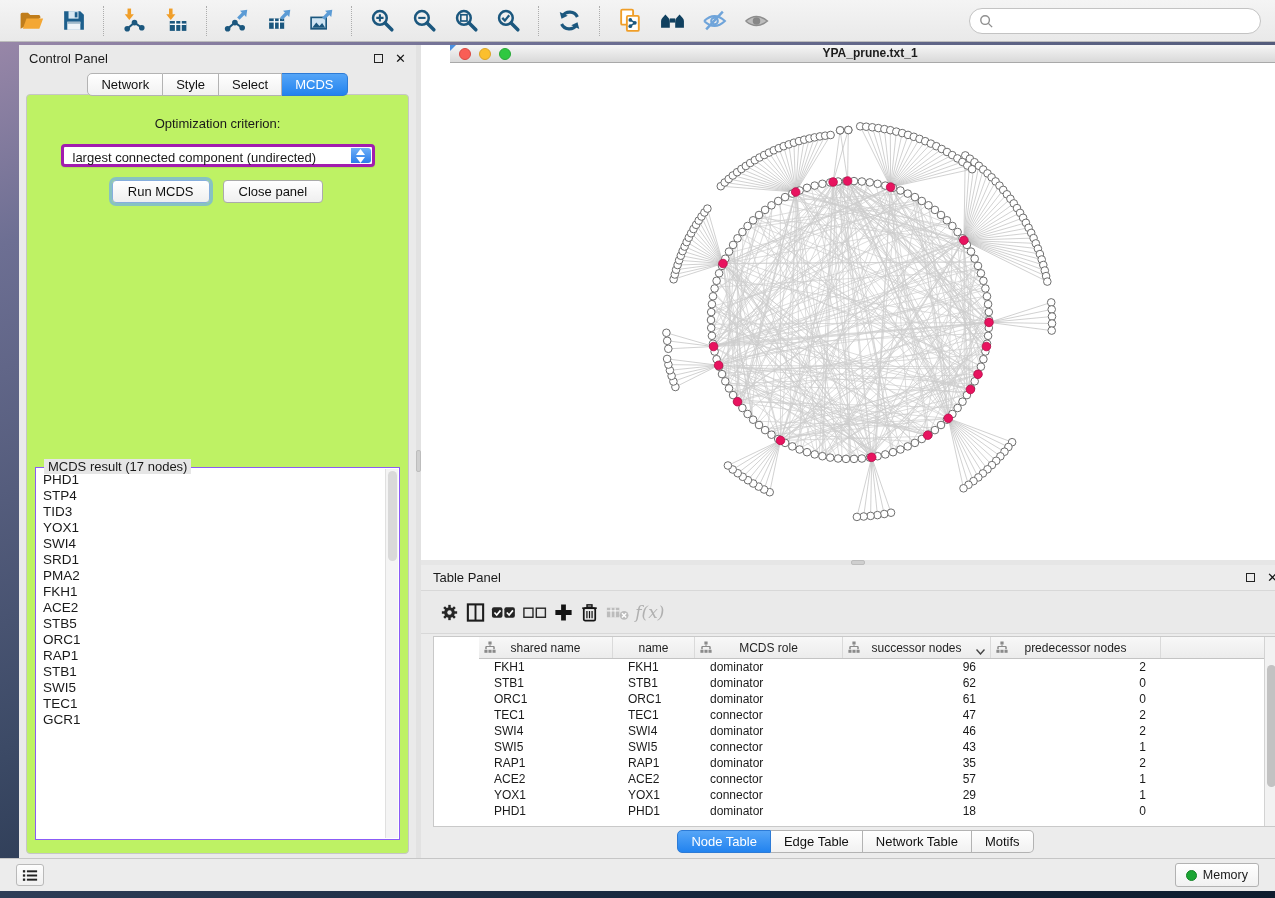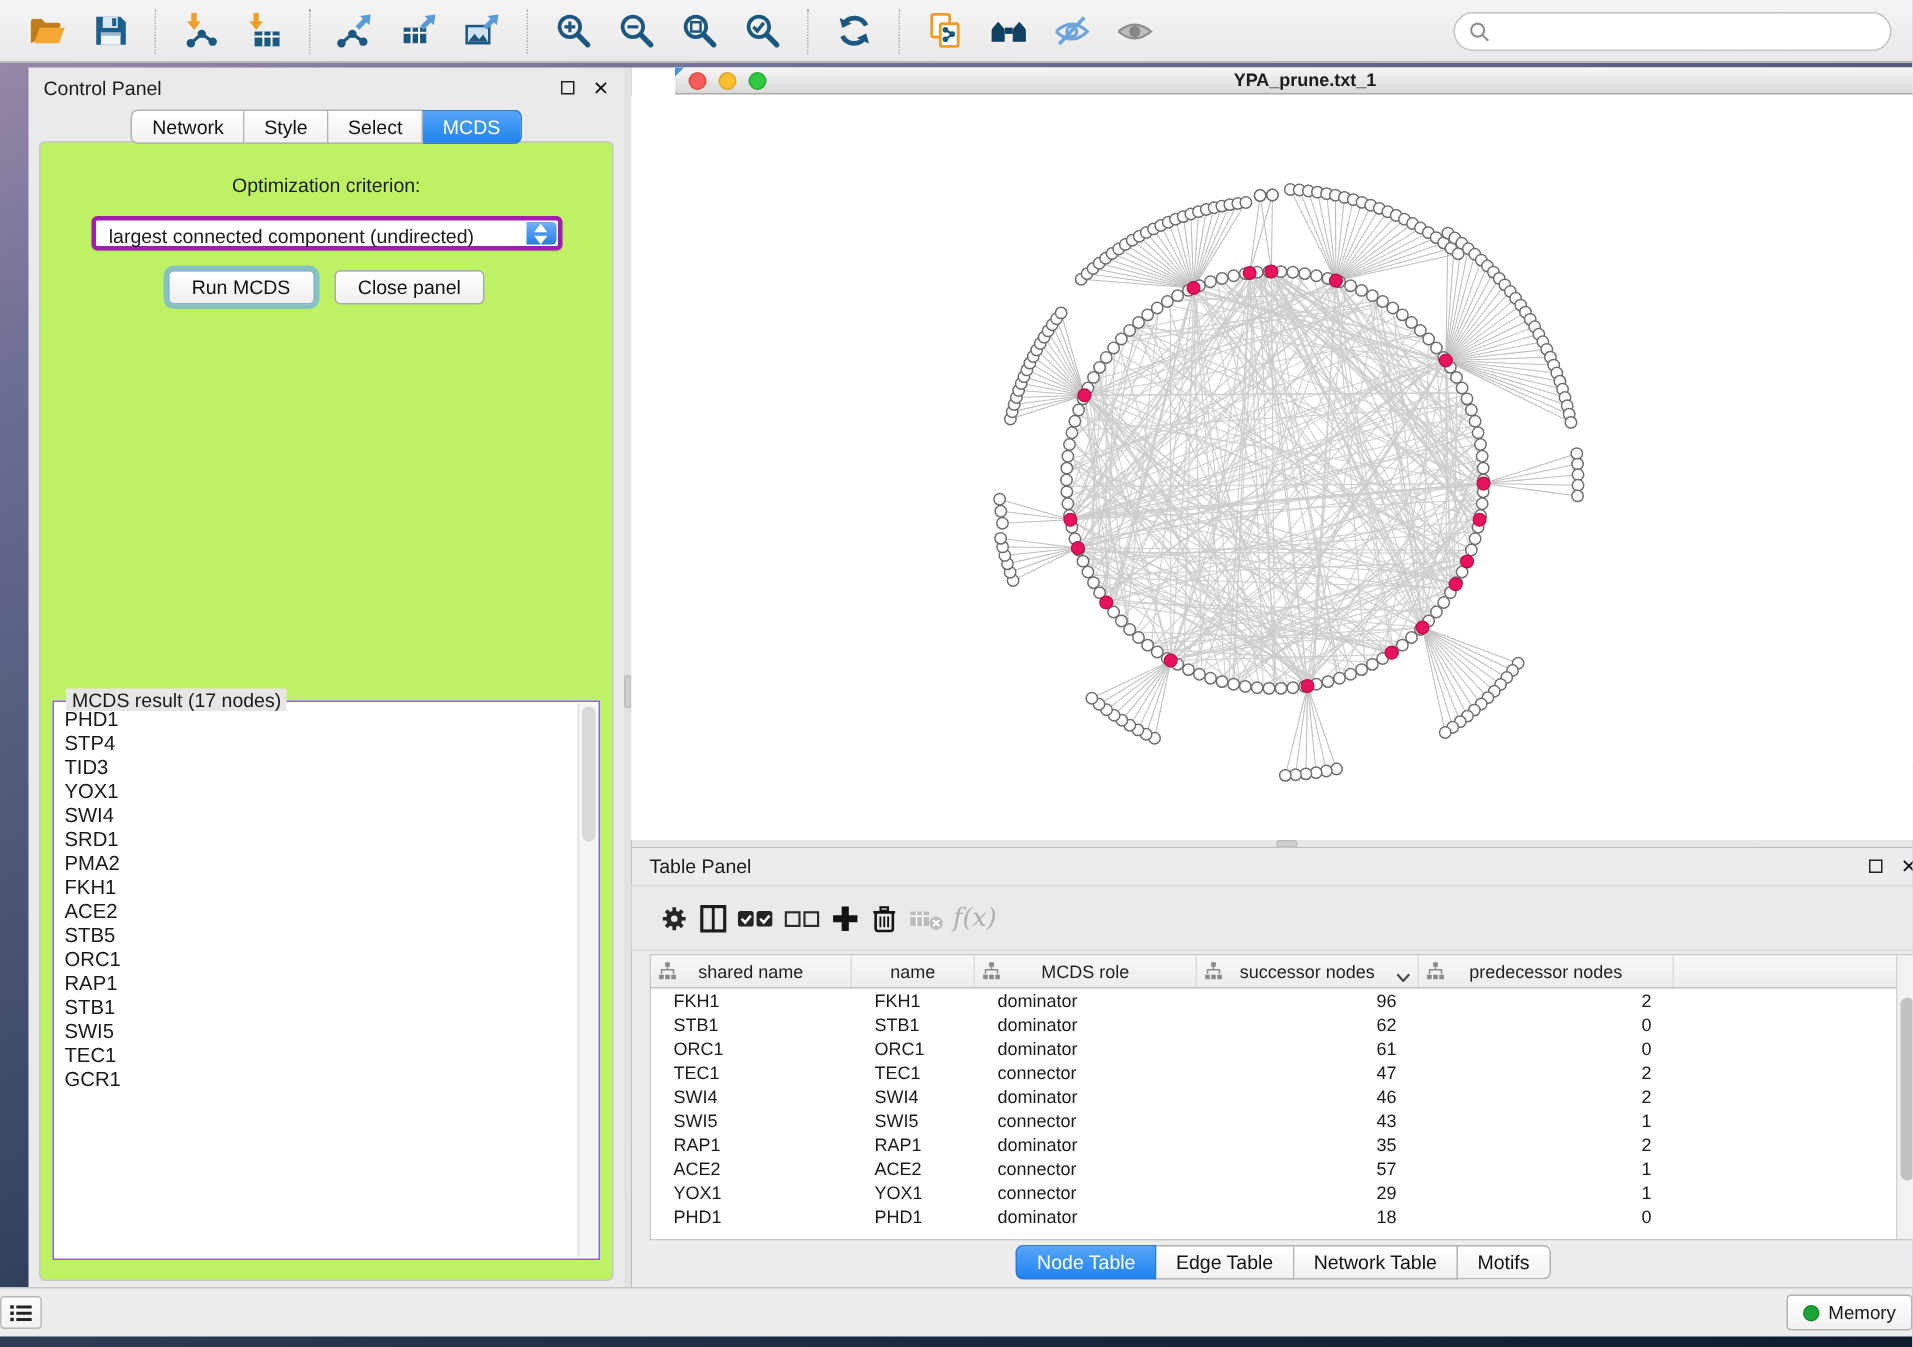--- a/index.html
+++ b/index.html
@@ -84,40 +84,40 @@
   .table-panel { position:absolute; left:406px; top:523px; width:869px; height:293px; background:#ececec; }
   .tp-header { height:24px; display:flex; align-items:center; padding:0 12px; }
   .tp-toolbar { height:44px; margin-top:1px; background:#eaeaea; border-top:1px solid #d8d8d8; border-bottom:1px solid #d8d8d8;
     display:flex; align-items:center; padding-left:18px; gap:5px; }
   .tt-icon { display:flex; align-items:center; justify-content:center; cursor:pointer; height:24px; }
   .tt-icon svg { height:21px; }
   .tt-icon.disabled { cursor:default; }
   .fx-label { font:italic 17px "DejaVu Serif",serif; color:#b0b0b0; }
 
   .tbl-wrap { position:absolute; top:71px; left:12px; right:12px; height:191px; background:#fff; border:1px solid #c9c9c9; }
-  .tbl-grid { position:absolute; left:0; top:0; right:13px; bottom:0; overflow:hidden; }
+  .tbl-grid { position:absolute; left:0; top:0; right:13px; bottom:0; overflow:hidden;padding-left:45px; }
   .tbl-row { display:grid; grid-template-columns:134px 82px 148px 148px 170px 1fr; }
   .tbl-row.head { height:22px; background:linear-gradient(#f8f8f8,#ececec); border-bottom:1px solid #c4c4c4; }
   .th-cell { position:relative; display:flex; align-items:center; justify-content:center;
     border-right:1px solid #dadada; font-size:12px; color:#1f1f1f; cursor:pointer; }
   .th-cell:last-child { border-right:none; }
   .th-cell .col-ic { position:absolute; left:5px; top:4px; }
   .th-cell .sort-ic { position:absolute; right:5px; top:7px; }
   .tbl-row.body { height:16px; }
   .td { font-size:12px; line-height:16px; white-space:nowrap; overflow:hidden; }
   .td.l { padding-left:15px; text-align:left; }
   .td.r { padding-right:15px; text-align:right; }
   .tbl-vscroll { position:absolute; right:0; top:0; bottom:0; width:13px; background:#f2f2f2; border-left:1px solid #d3d3d3; }
   .tbl-vscroll .thumb { position:absolute; left:1.5px; right:1.5px; top:28px; height:122px; background:#c2c2c2; border-radius:6px; }
 
   .tp-tabs { position:absolute; bottom:5px; left:0; right:0; display:flex; justify-content:center; }
 
   
   .status-bar { position:absolute; top:858px; left:0; width:1275px; height:33px; background:#ececec; border-top:1px solid #c6c6c6;
-    display:flex; align-items:center; padding:0 0; }
+    display:flex; align-items:center; padding:0 16px; }
   .list-btn { width:28px; height:22px; background:linear-gradient(#fdfdfd,#f0f0f0); border:1px solid #b9b9b9; border-radius:3px;
     display:flex; align-items:center; justify-content:center; cursor:pointer; }
   .memory-btn { margin-left:auto; height:24px; background:linear-gradient(#ffffff,#f1f1f1); border:1px solid #b2b2b2; border-radius:3px;
     display:flex; align-items:center; gap:6px; padding:0 10px; cursor:pointer; font-size:12.5px; }
   .mem-dot { width:11px; height:11px; border-radius:50%; background:#1ba534; border:1px solid #148427; }
 </style>
 </head>
 <body>
 
 <div class="desktop">

